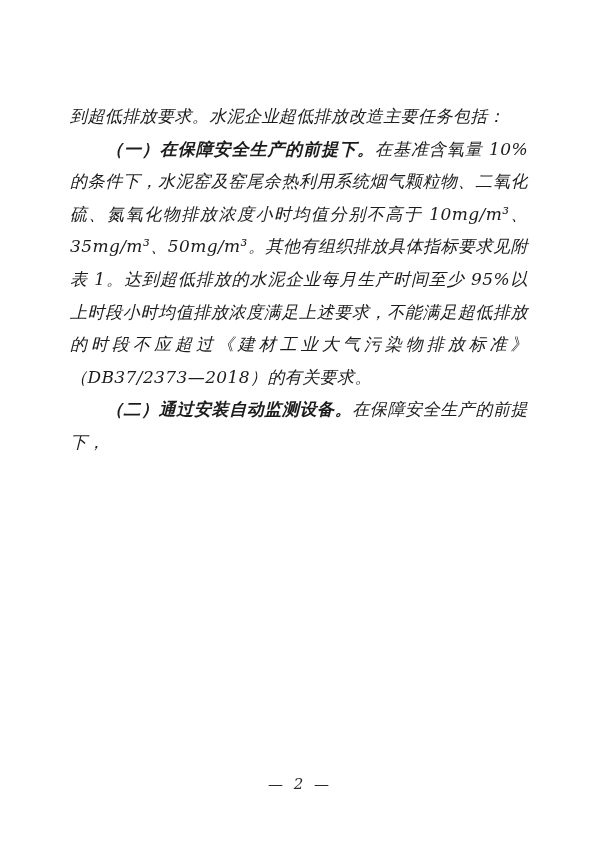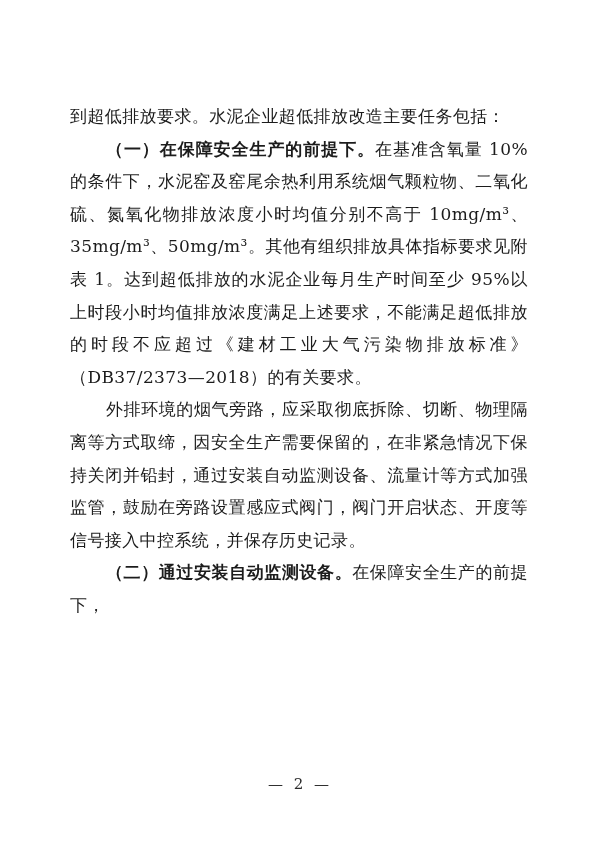--- a/index.html
+++ b/index.html
@@ -7,20 +7,21 @@
     padding: 0;
     background: #ffffff;
   }
   .page {
     position: relative;
     width: 600px;
     height: 848px;
     background: #ffffff;
     overflow: hidden;
     font-family: "DejaVu Serif", "Liberation Serif", serif;
+    font-style: italic;
   }
   .content {
     position: absolute;
     left: 70px;
     top: 100px;
     width: 458px;
     color: #1c1c1c;
     font-size: 17px;
     line-height: 32.6px;
     text-align: justify;
@@ -49,17 +50,16 @@
     letter-spacing: 3px;
   }
 </style>
 </head>
 <body>
 
 <div class="page">
   <div class="content">
       <p class="para"><span class="seg">到超低排放要求。水泥企业超低排放改造主要任务包括：</span></p>
       <p class="para indent"><span class="seg bold">（一）在保障安全生产的前提下。</span><span class="seg">在基准含氧量 10%的条件下，水泥窑及窑尾余热利用系统烟气颗粒物、二氧化硫、氮氧化物排放浓度小时均值分别不高于 10mg/m³、35mg/m³、50mg/m³。其他有组织排放具体指标要求见附表 1。达到超低排放的水泥企业每月生产时间至少 95%以上时段小时均值排放浓度满足上述要求，不能满足超低排放的时段不应超过《建材工业大气污染物排放标准》（DB37/2373—2018）的有关要求。</span></p>
-      <p class="para indent"><span class="seg">外排环境的烟气旁路，应采取彻底拆除、切断、物理隔离等方式取缔，因安全生产需要保留的，在非紧急情况下保持关闭并铅封，通过安装自动监测设备、流量计等方式加强监管，鼓励在旁路设置感应式阀门，阀门开启状态、开度等信号接入中控系统，并保存历史记录。</span></p>
       <p class="para indent"><span class="seg bold">（二）通过安装自动监测设备。</span><span class="seg">在保障安全生产的前提下，</span></p>
     </div>
   <div class="footer">— 2 —</div>
 </div>
 
 </body></html>

